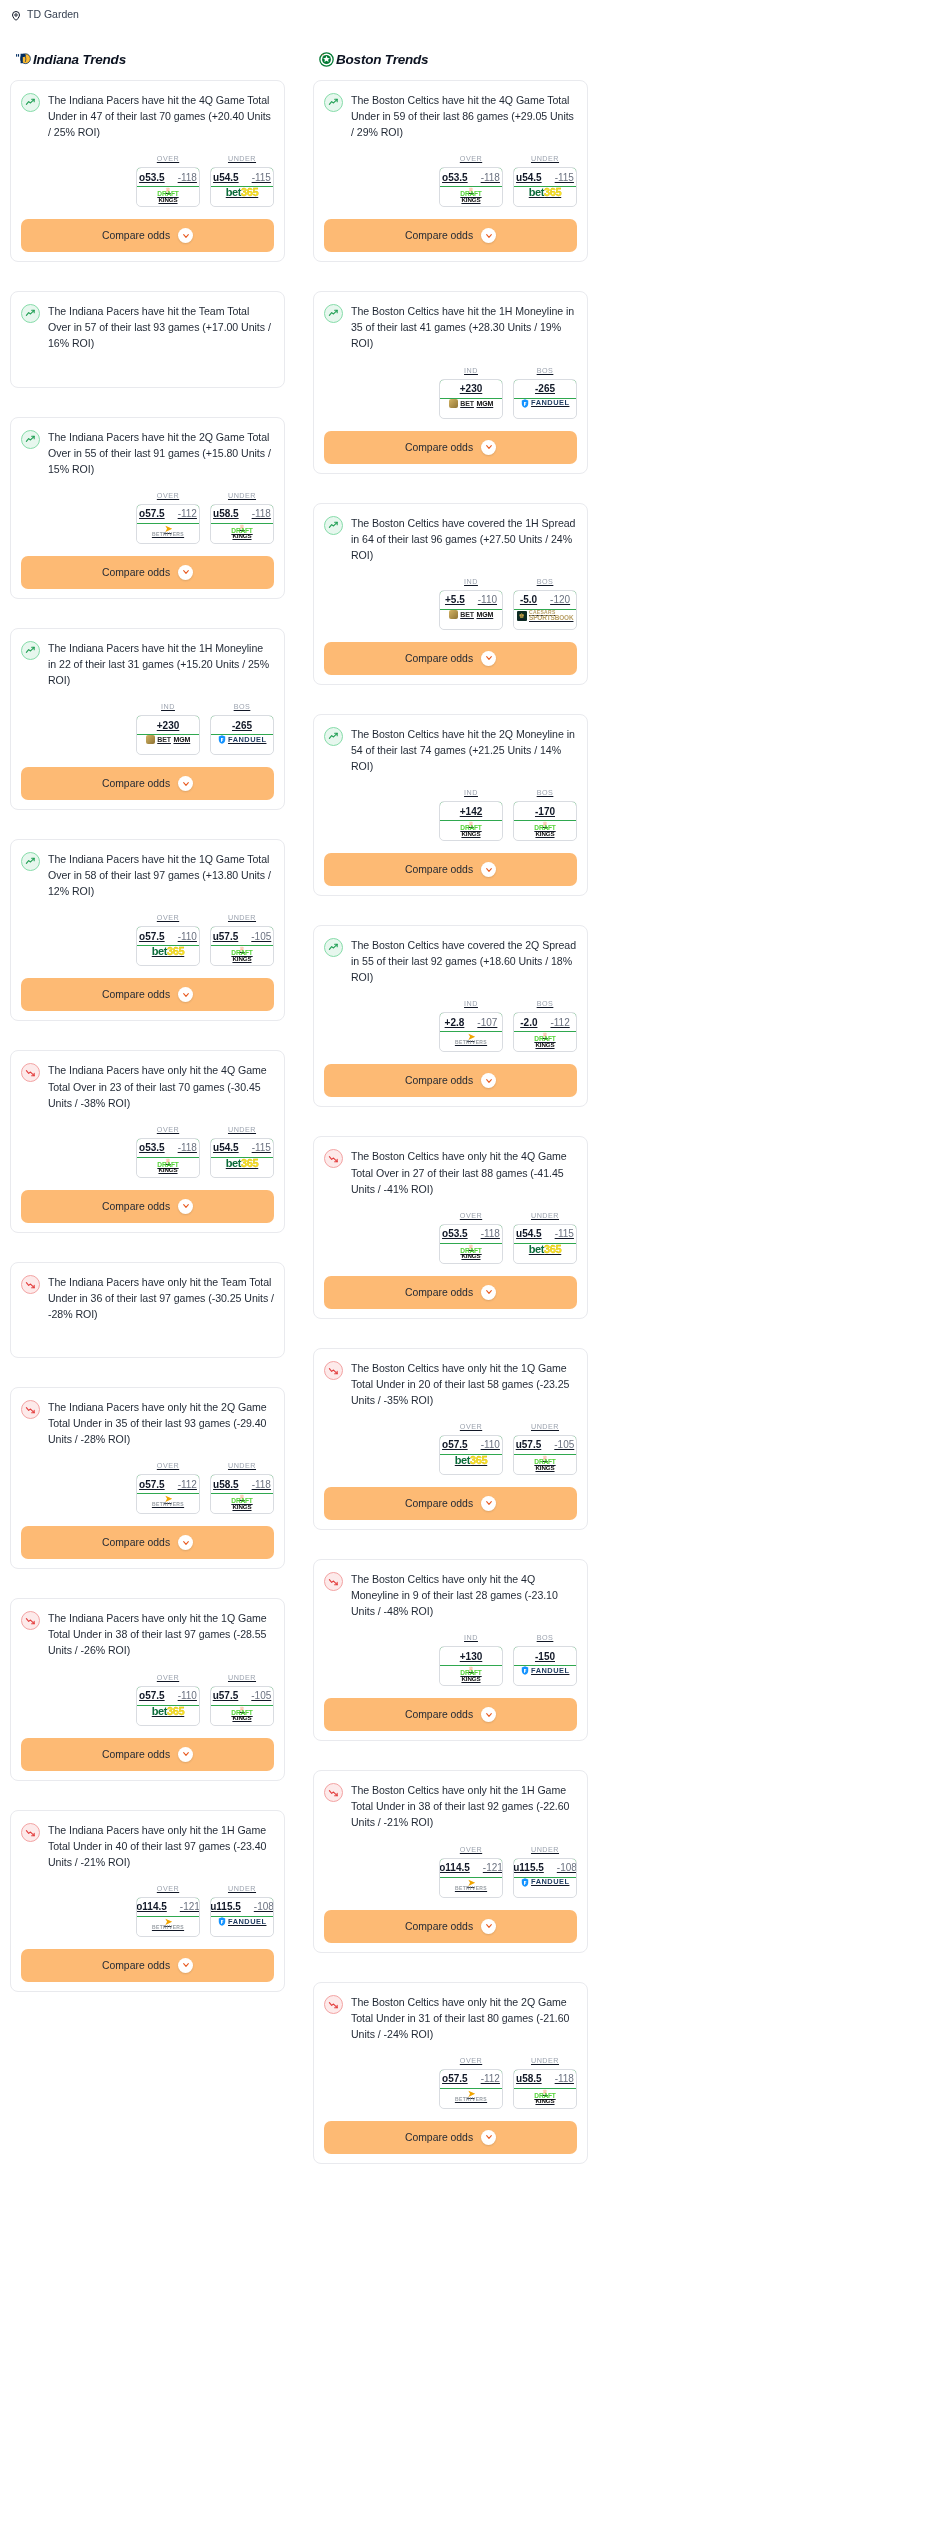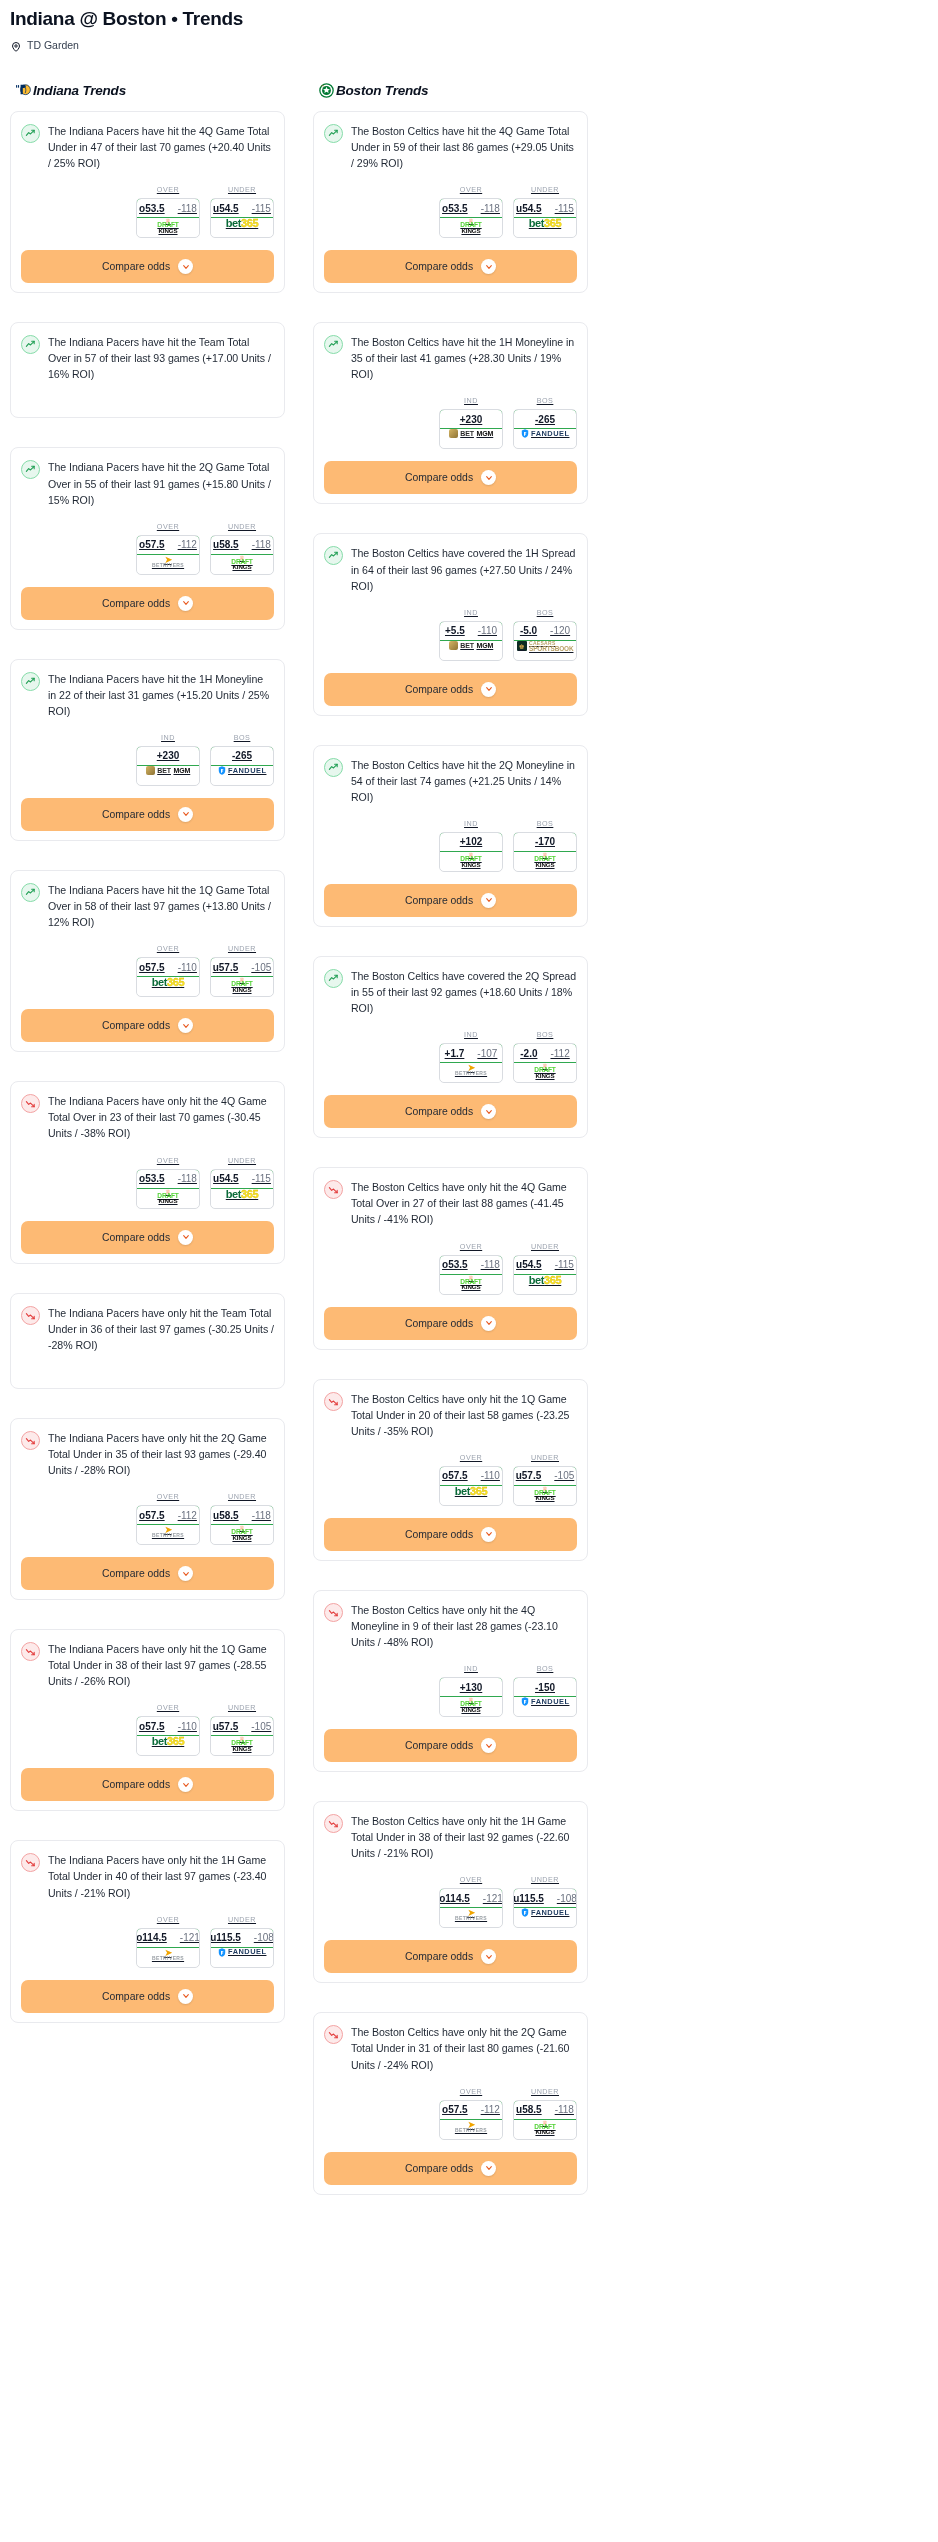--- a/index.html
+++ b/index.html
@@ -170,21 +170,20 @@
     display: flex; align-items: center; justify-content: center;
     box-shadow: 0 1px 2px rgba(0,0,0,0.12);
   }
   .chev-btn svg { width: 8px; height: 8px; display: block; }
 </style>
 </head>
 <body>
 
 <div class="page">
 
-  <h1 class="page-title">Indiana @ Boston • Trends</h1>
 
   <div class="venue-row">
     <span class="pin-icon">
       <svg viewBox="0 0 24 24" fill="none" stroke="currentColor" stroke-width="2">
         <path d="M12 21s7-6.1 7-11a7 7 0 1 0-14 0c0 4.9 7 11 7 11z"></path>
         <circle cx="12" cy="10" r="2.4"></circle>
       </svg>
     </span>
     <span class="venue-text">TD Garden</span>
   </div>
@@ -846,21 +845,21 @@
               </svg>
             </span>
             <span class="trend-text">The Boston Celtics have hit the 2Q Moneyline in 54 of their last 74 games (+21.25 Units / 14% ROI)</span>
           </div>
           <div class="odds-area">
             <div class="odds-row">
               <div class="odds-cell">
                 <div class="odds-label">IND</div>
                 <div class="odds-box">
                   <div class="odds-price">
-                    <span class="odds-line">+102</span>
+                    <span class="odds-line">+142</span>
                   </div>
                   <div class="odds-book">
                     <span class="bk bk-dk">
                       <span class="crown">♕</span>
                       <span class="dk1">DRAFT</span>
                       <span class="dk2">KINGS</span>
                     </span>
                   </div>
                 </div>
               </div>
@@ -899,21 +898,21 @@
               </svg>
             </span>
             <span class="trend-text">The Boston Celtics have covered the 2Q Spread in 55 of their last 92 games (+18.60 Units / 18% ROI)</span>
           </div>
           <div class="odds-area">
             <div class="odds-row">
               <div class="odds-cell">
                 <div class="odds-label">IND</div>
                 <div class="odds-box">
                   <div class="odds-price">
-                    <span class="odds-line">+1.7</span>
+                    <span class="odds-line">+2.8</span>
                     <span class="odds-juice">-107</span>
                   </div>
                   <div class="odds-book">
                     <span class="bk bk-rivers">
                       <span class="swoosh">➤</span>
                       <span class="rtxt">BETRIVERS</span>
                     </span>
                   </div>
                 </div>
               </div>

